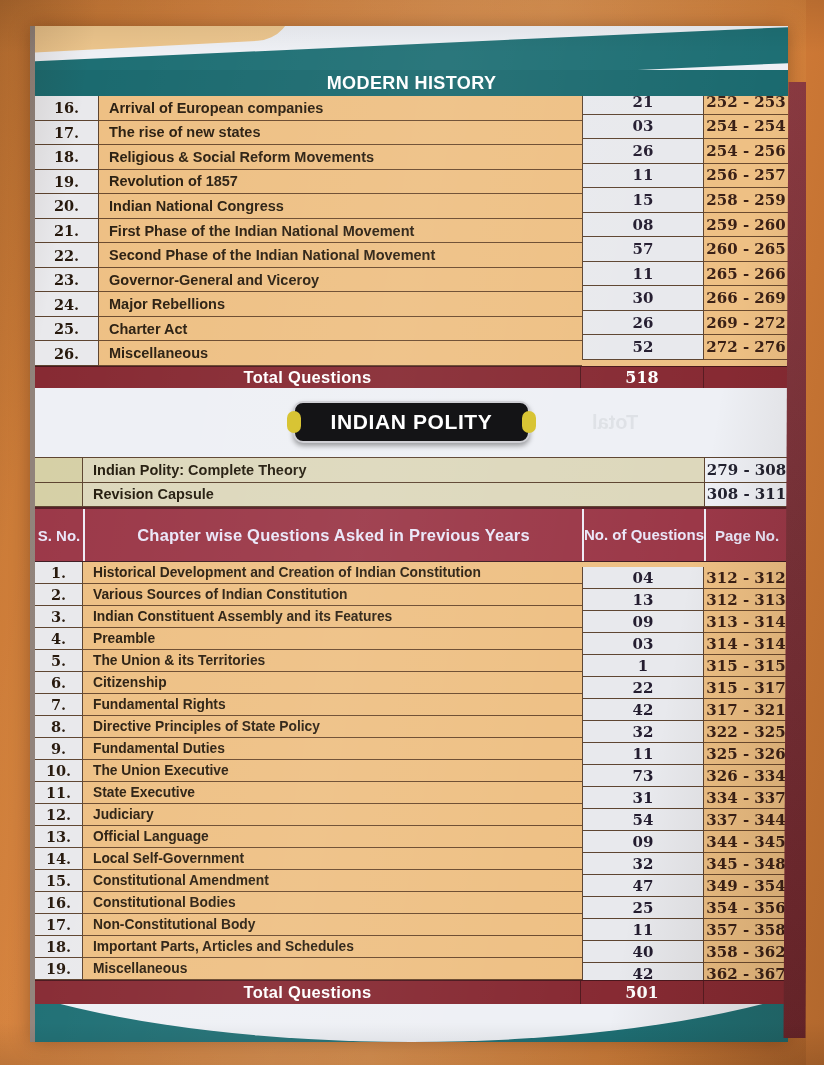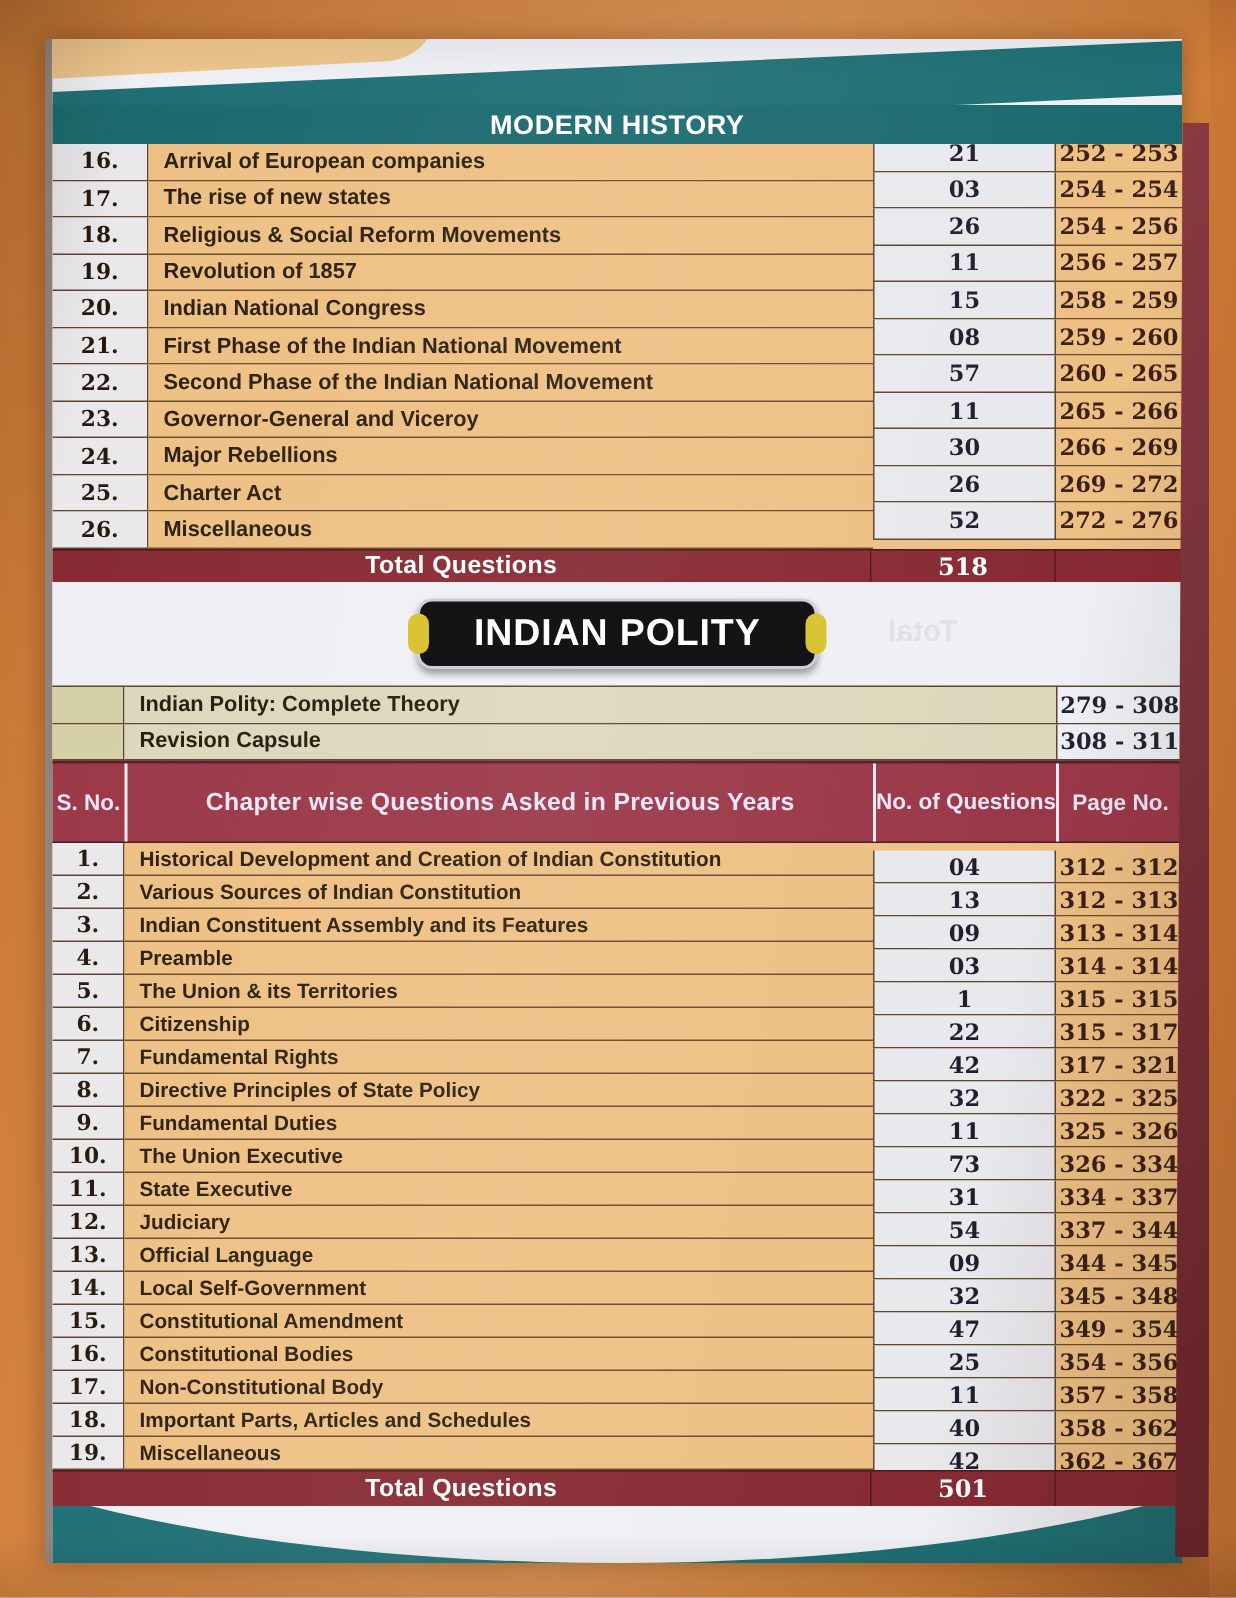--- a/index.html
+++ b/index.html
@@ -50,21 +50,21 @@
   
   .total-bar{display:flex;background:#872a33;color:#fff;border-top:1px solid #4a171d;}
   .mh-total{height:21px;} .ip-total{height:23px;}
   .total-label{flex:1;display:flex;align-items:center;justify-content:center;font-weight:700;font-size:16.5px;letter-spacing:.3px;}
   .total-q{width:122px;display:flex;align-items:center;justify-content:center;border-left:1px solid rgba(0,0,0,.4);
     font-family:"DejaVu Serif",serif;font-weight:700;font-size:16px;}
   .total-pg{width:84px;border-left:1px solid rgba(0,0,0,.35);}
   .spacer1{height:12px;background:#eef0f5;} .spacer2{height:13px;background:#eef0f5;}
   
   .plaque-row{height:44px;background:#eef0f5;position:relative;display:flex;align-items:center;justify-content:center;}
-  .plaque{position:relative;z-index:1;background:#141416;color:#fff;font-weight:800;font-size:25px;letter-spacing:.6px;
+  .plaque{position:relative;z-index:1;background:#141416;color:#fff;font-weight:800;font-size:21px;letter-spacing:.6px;
     padding:7px 36px;border-radius:10px;border:2px solid #cfcfd4;box-shadow:0 3px 5px rgba(0,0,0,.35);}
   .plaque::before,.plaque::after{content:"";position:absolute;z-index:-1;top:8px;bottom:8px;width:14px;
     background:#d8c434;border-radius:7px;}
   .plaque::before{left:-8px;} .plaque::after{right:-8px;}
   .ghost{position:absolute;right:150px;top:50%;transform:translateY(-50%) scaleX(-1);
     opacity:.07;font-weight:800;font-size:20px;color:#233;}
   
   .pre-tbl{height:49px;display:flex;flex-direction:column;border-top:1px solid #5d4430;}
   .pre-row{flex:1;display:flex;}
   .pre-sno{width:48px;background:#d6d0a6;border-right:1px solid #5d4430;border-bottom:1px solid #5d4430;box-sizing:border-box;}

